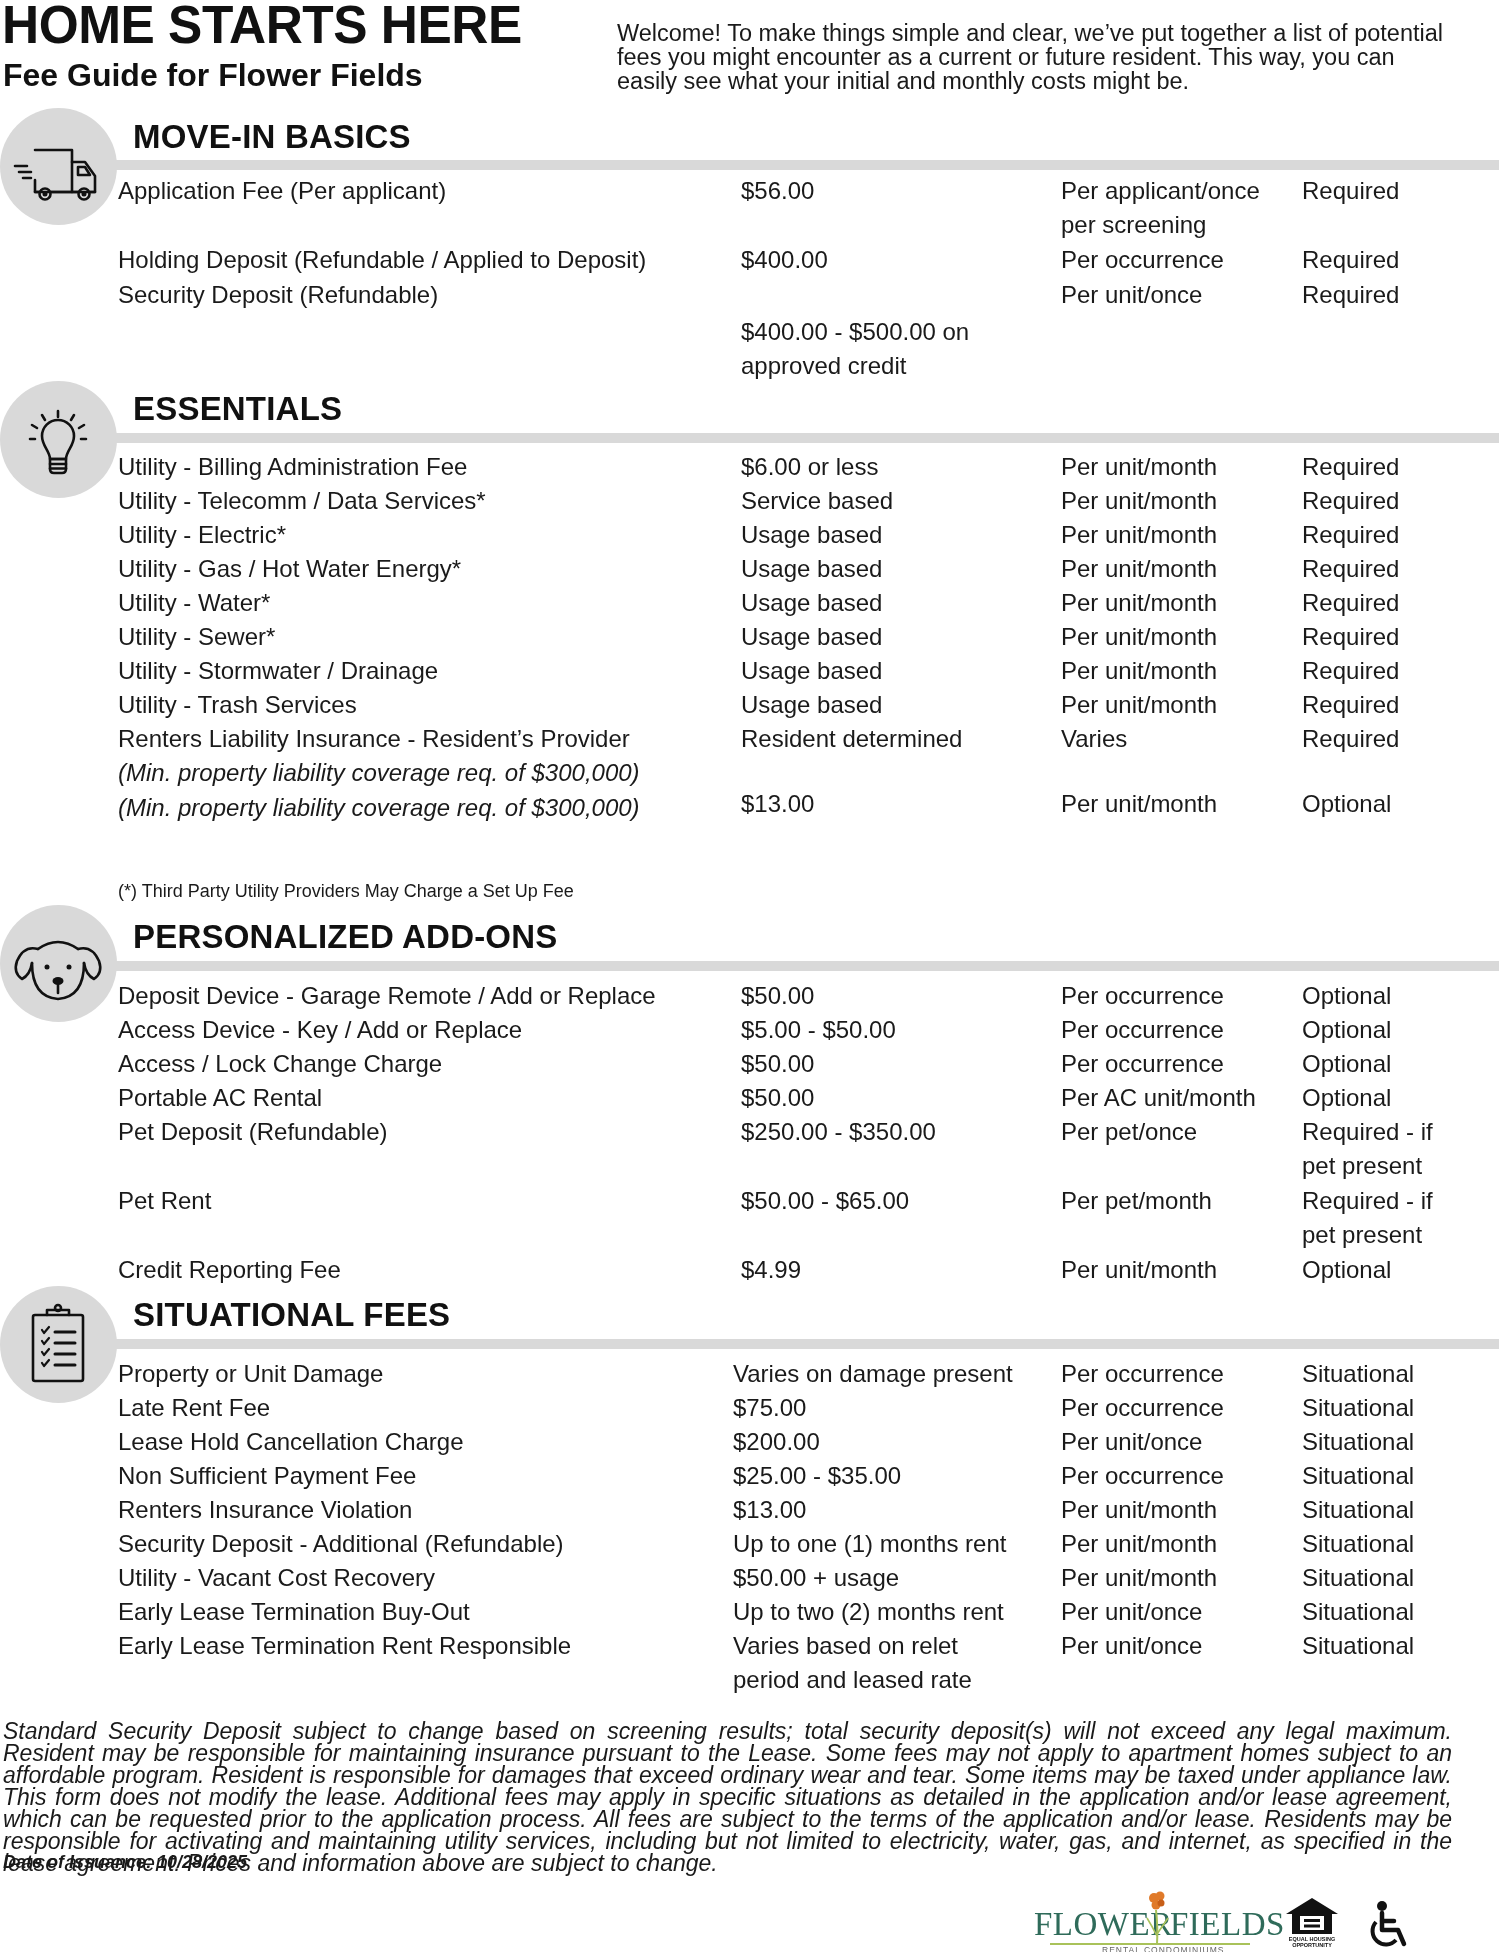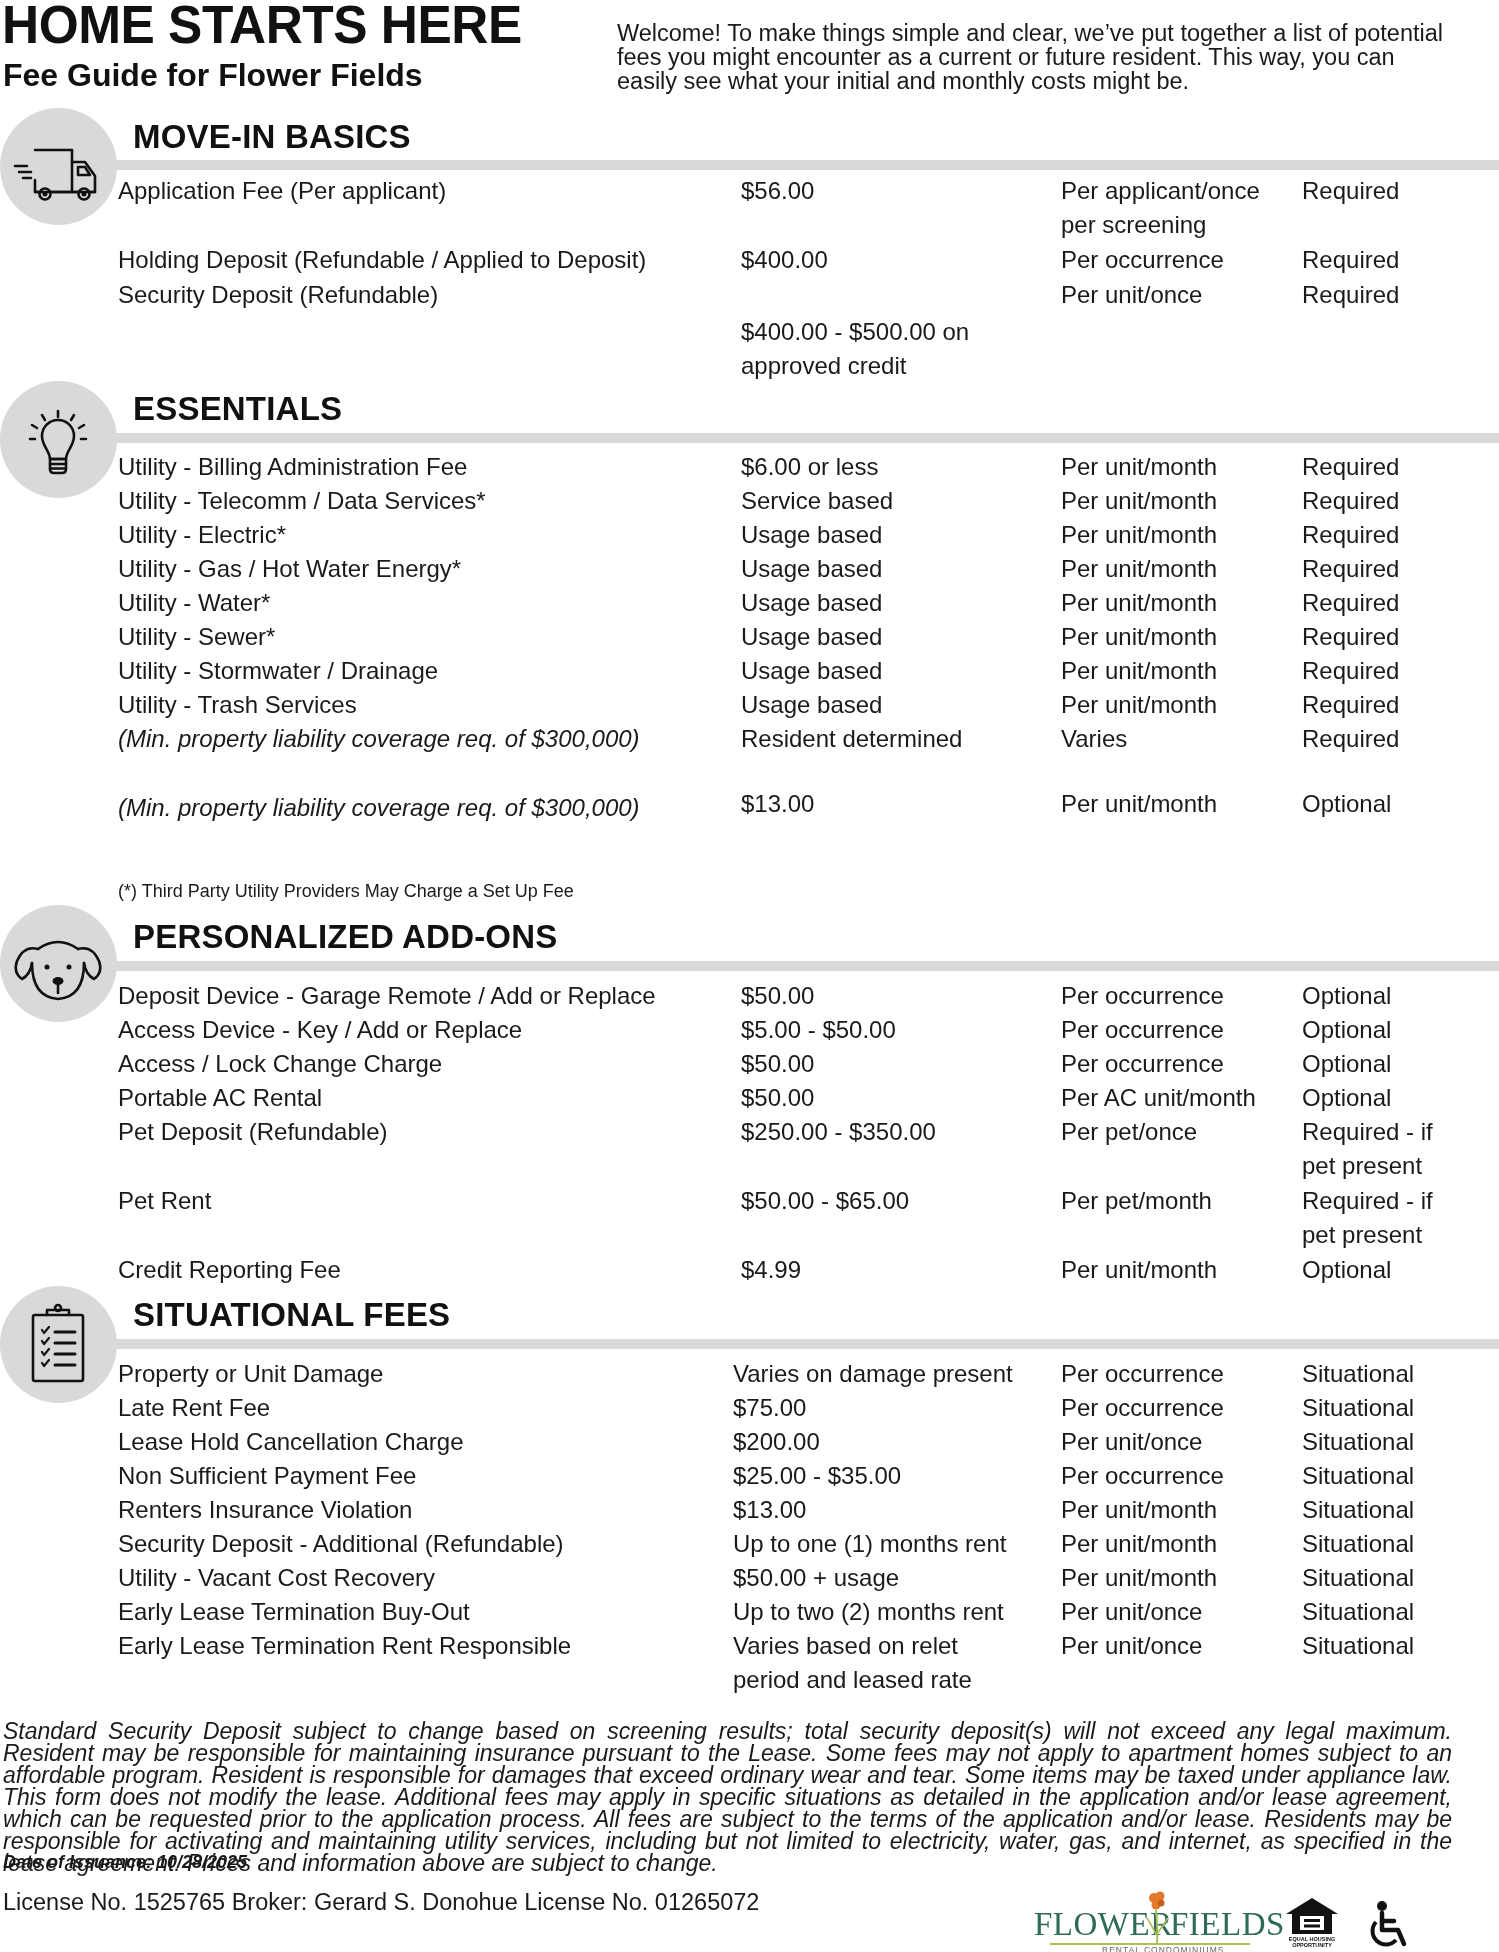--- a/index.html
+++ b/index.html
@@ -138,20 +138,21 @@
   <span class="c4">Required</span>
 </div>
 <div class="row" style="top:688px;">
   <span class="c1">Utility - Trash Services</span>
   <span class="c2">Usage based</span>
   <span class="c3">Per unit/month</span>
   <span class="c4">Required</span>
 </div>
 <div class="row" style="top:722px;">
   <span class="c1">
+    <span>Renters Liability Insurance - Resident’s Provider</span>
     <span class="note">(Min. property liability coverage req. of $300,000)</span>
   </span>
   <span class="c2">Resident determined</span>
   <span class="c3">Varies</span>
   <span class="c4">Required</span>
 </div>
 <div class="row" style="top:791px;">
   <span class="c1">
     <span class="note">(Min. property liability coverage req. of $300,000)</span>
   </span>
@@ -286,21 +287,20 @@
 <div class="row" style="top:1629px;">
   <span class="c1">Early Lease Termination Rent Responsible</span>
   <span class="c2 sit" style="width:290px;">Varies based on relet period and leased rate</span>
   <span class="c3">Per unit/once</span>
   <span class="c4">Situational</span>
 </div>
 
 <div class="disclaimer">Standard Security Deposit subject to change based on screening results; total security deposit(s) will not exceed any legal maximum. Resident may be responsible for maintaining insurance pursuant to the Lease. Some fees may not apply to apartment homes subject to an affordable program. Resident is responsible for damages that exceed ordinary wear and tear. Some items may be taxed under appliance law. This form does not modify the lease. Additional fees may apply in specific situations as detailed in the application and/or lease agreement, which can be requested prior to the application process. All fees are subject to the terms of the application and/or lease. Residents may be responsible for activating and maintaining utility services, including but not limited to electricity, water, gas, and internet, as specified in the lease agreement. Prices and information above are subject to change.</div>
 <div class="issuance">Date of Issuance: 10/28/2025</div>
 <div class="broker">
-  <div>License No. 1525765 Broker: Gerard S. Donohue License No. 01265072</div>
 </div>
 
 <div class="logo-ff">
   <span class="ff-text" style="left:0;">FLOWER</span>
   <svg style="position:absolute;left:108px;top:0;width:32px;height:58px;" viewBox="0 0 32 58">
     <path d="M14 22 Q16 40 15 56" stroke="#a9c25a" stroke-width="2" fill="none"></path>
     <path d="M15 48 Q10 38 5 30" stroke="#a9c25a" stroke-width="1.6" fill="none"></path>
     <path d="M15 46 Q22 36 26 30" stroke="#a9c25a" stroke-width="1.6" fill="none"></path>
     <circle cx="12" cy="10" r="5" fill="#e07a2a"></circle>
     <circle cx="18" cy="8" r="4.5" fill="#e07a2a"></circle>

